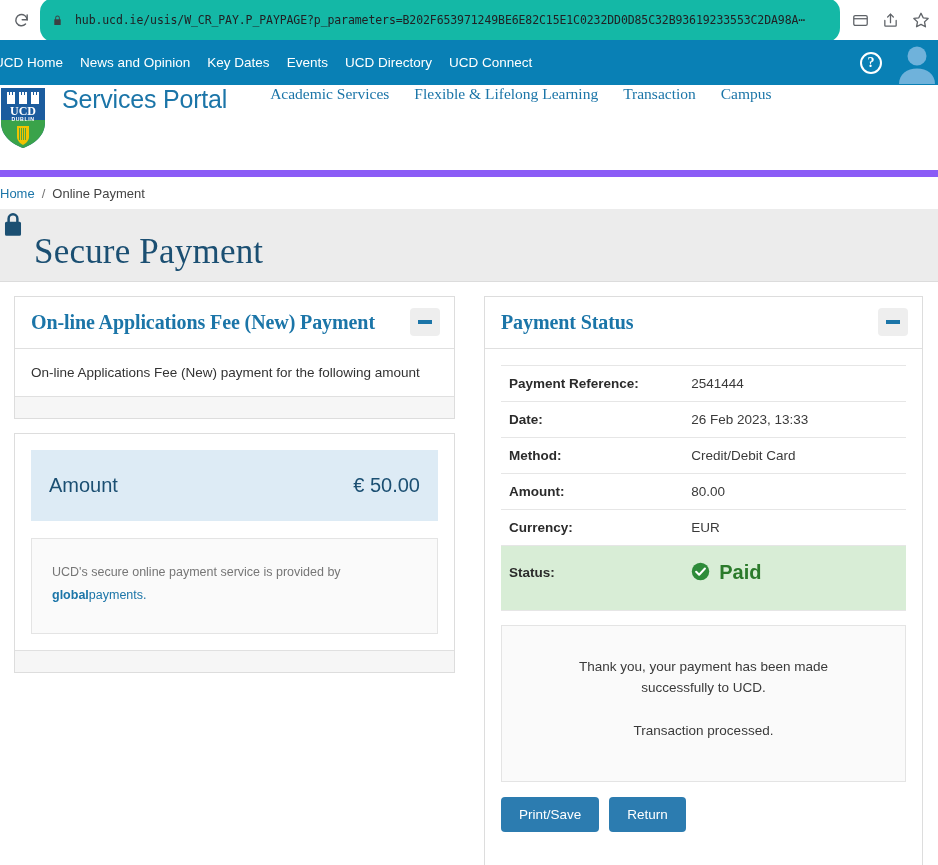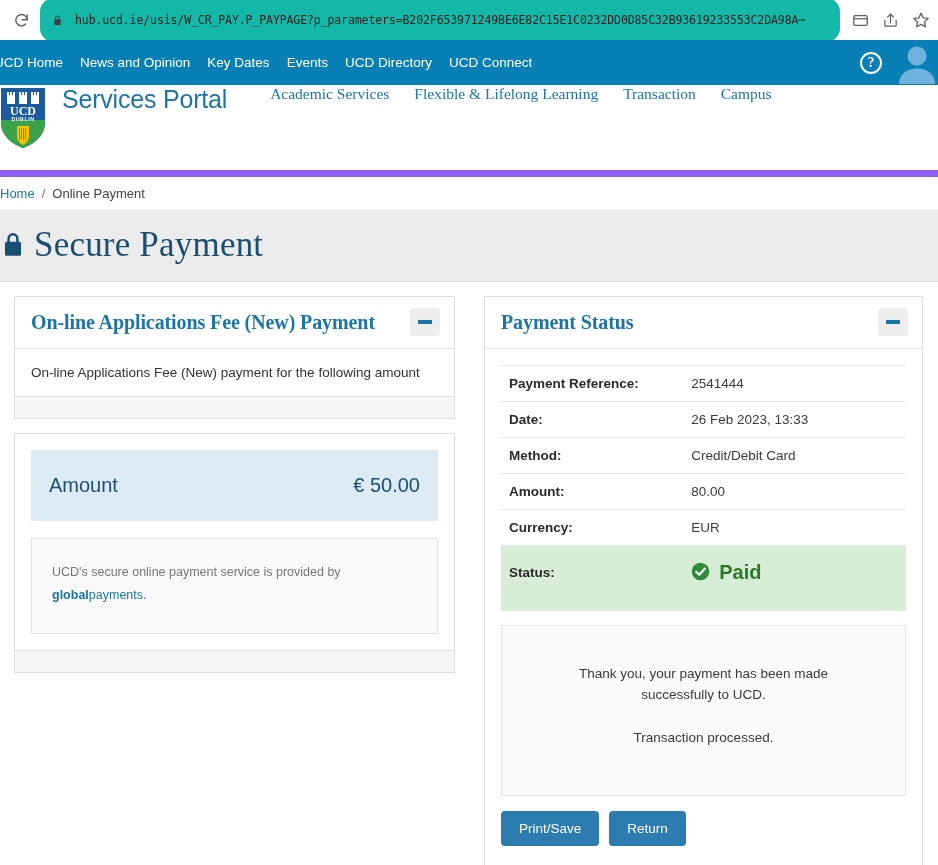--- a/index.html
+++ b/index.html
@@ -159,21 +159,21 @@
   }
   .breadcrumb a { color: #1b75a8; text-decoration: none; }
   .breadcrumb .sep { color: #767676; margin: 0 7px; }
   .breadcrumb .crumb-current { color: #444; }
 
   
   .title-band {
     background: #ececec;
     height: 73px;
     display: flex;
-    align-items: center;
+    align-items: flex-start;
     padding-left: 0px;
     border-bottom: 1px solid #dcdcdc;
   }
   .lock-big { margin-right: 8px; display: flex; align-items: center; }
   .page-title {
     color: #1b4f72;
     font-size: 35px;
     font-family: "Liberation Serif", serif;
     font-weight: normal;
     letter-spacing: 0.2px;
@@ -301,21 +301,21 @@
   .thanks-box {
     border: 1px solid #e4e4e4;
     background: #fafafa;
     margin: 14px 0 0 0;
     padding: 30px 40px 38px 40px;
     text-align: center;
     font-size: 13.5px;
     color: #3a3a3a;
     line-height: 1.55;
   }
-  .thanks-box p { margin: 8px; }
+  .thanks-box p { margin: 1px; }
   .thanks-box p + p { margin-top: 22px; }
 
   .btn-row {
     display: flex;
     gap: 10px;
     padding: 15px 0 26px 0;
   }
   .btn {
     background: #2c7cb0;
     color: #ffffff;

